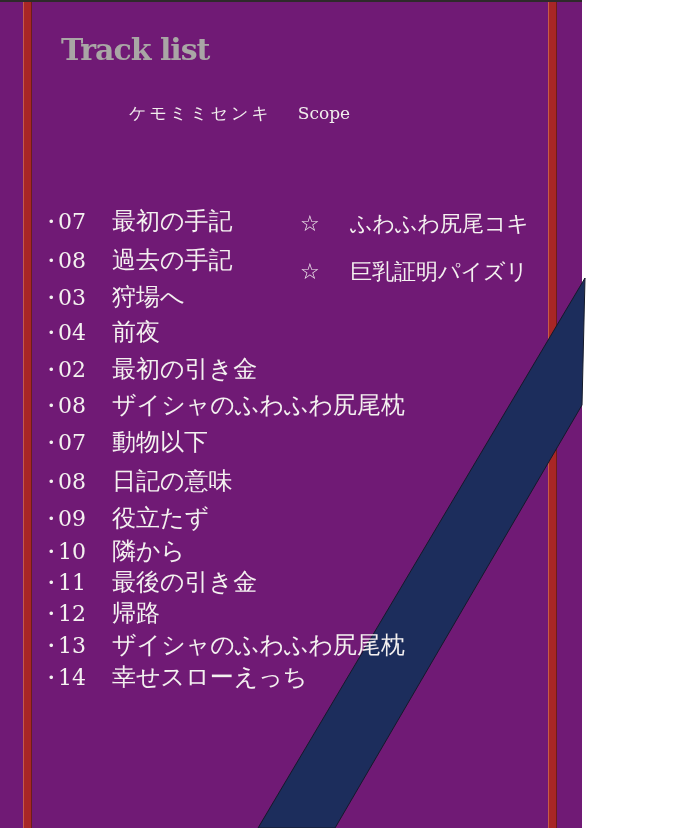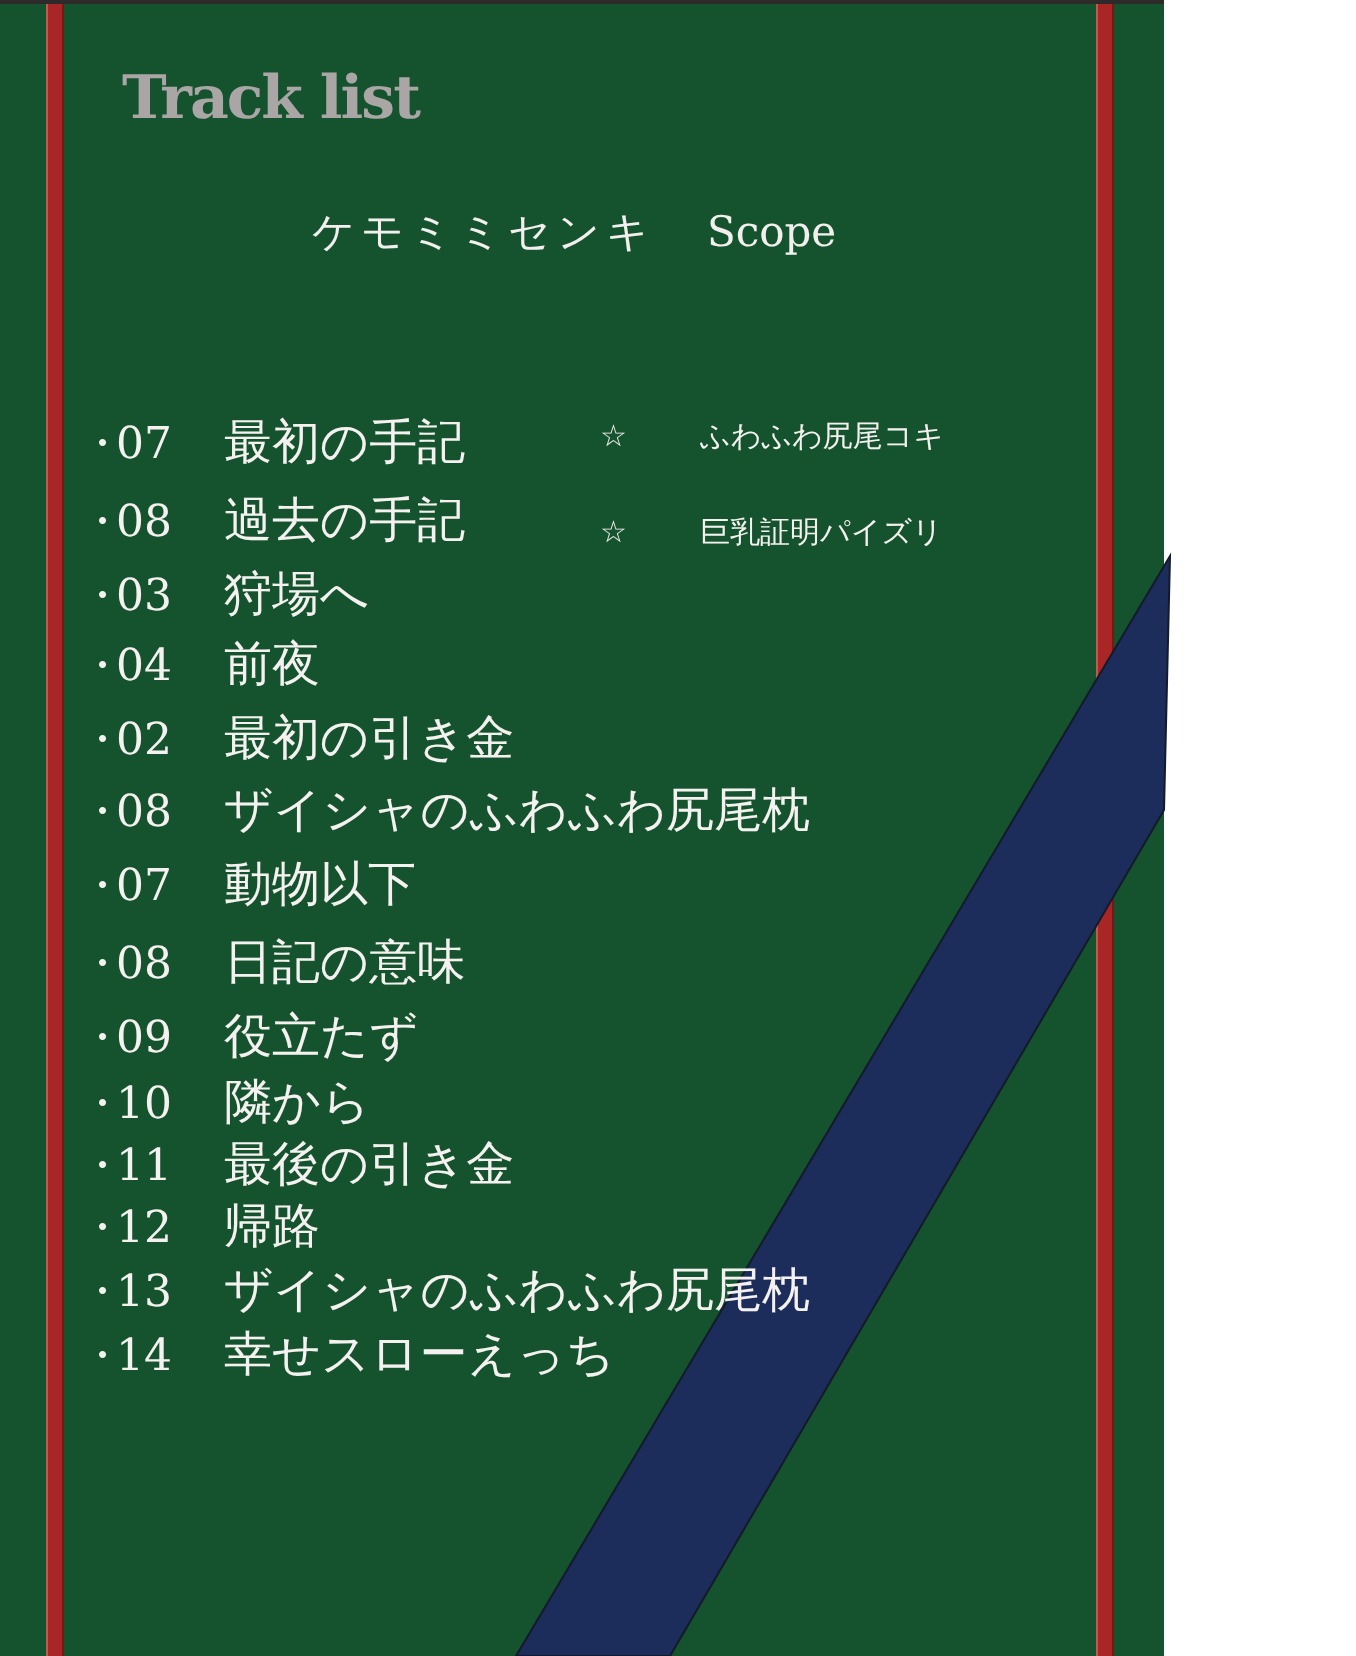--- a/index.html
+++ b/index.html
@@ -3,58 +3,58 @@
 <meta charset="utf-8">
 <style>
   html, body { margin: 0; padding: 0; }
   body {
     width: 678px; height: 828px; background: #ffffff;
     position: relative; overflow: hidden;
     font-family: "DejaVu Serif", serif;
   }
   .panel {
     position: absolute; left: 0; top: 0; width: 582px; height: 828px;
-    background: #14532d;
+    background: #701a75;
     border-top: 2px solid #2e2a2a;
     box-sizing: border-box;
   }
   .stripe {
     position: absolute; top: 0; width: 9px; height: 828px;
     background: #a82626;
     box-shadow: inset 1px 0 0 #c65a4a, inset -1px 0 0 #6e1c18;
   }
   .stripe.left { left: 23px; }
   .stripe.right { left: 548px; }
   .ribbon {
     position: absolute; left: 0; top: 0; width: 678px; height: 828px;
     pointer-events: none;
   }
   .heading {
     position: absolute; left: 61px; top: 30px;
     font-family: "DejaVu Serif", serif; font-weight: bold;
     font-size: 30px; color: #a9a6a5; letter-spacing: -1px;
   }
   .album {
-    position: absolute; left: 156px; top: 100px;
-    font-size: 21px; color: #f2efee; letter-spacing: 3px;
+    position: absolute; left: 129px; top: 100px;
+    font-size: 17px; color: #f2efee; letter-spacing: 3px;
     font-family: "DejaVu Sans", sans-serif;
   }
   .album .en { font-family: "DejaVu Serif", serif; letter-spacing: 0; margin-left: 26px; }
   .tracks { position: absolute; left: 40px; top: 0; }
   .track {
     position: absolute; left: 0; white-space: nowrap;
     color: #f4f1f0; font-size: 22px;
   }
   .track .bullet { display: inline-block; width: 18px; font-family: "DejaVu Sans", sans-serif; }
   .track .num { display: inline-block; width: 54px; font-family: "DejaVu Serif", serif; }
   .track .title { font-family: "DejaVu Sans", sans-serif; font-size: 24px; }
   .bonus { position: absolute; left: 300px; top: 0; }
   .bonus-item {
     position: absolute; left: 0; white-space: nowrap;
-    color: #f4f1f0; font-size: 15px; font-family: "DejaVu Sans", sans-serif;
+    color: #f4f1f0; font-size: 22px; font-family: "DejaVu Sans", sans-serif;
   }
   .bonus-item .star { display: inline-block; width: 50px; }
 </style>
 </head>
 <body>
 
 <div class="panel">
   <div class="stripe left"></div>
   <div class="stripe right"></div>
 

